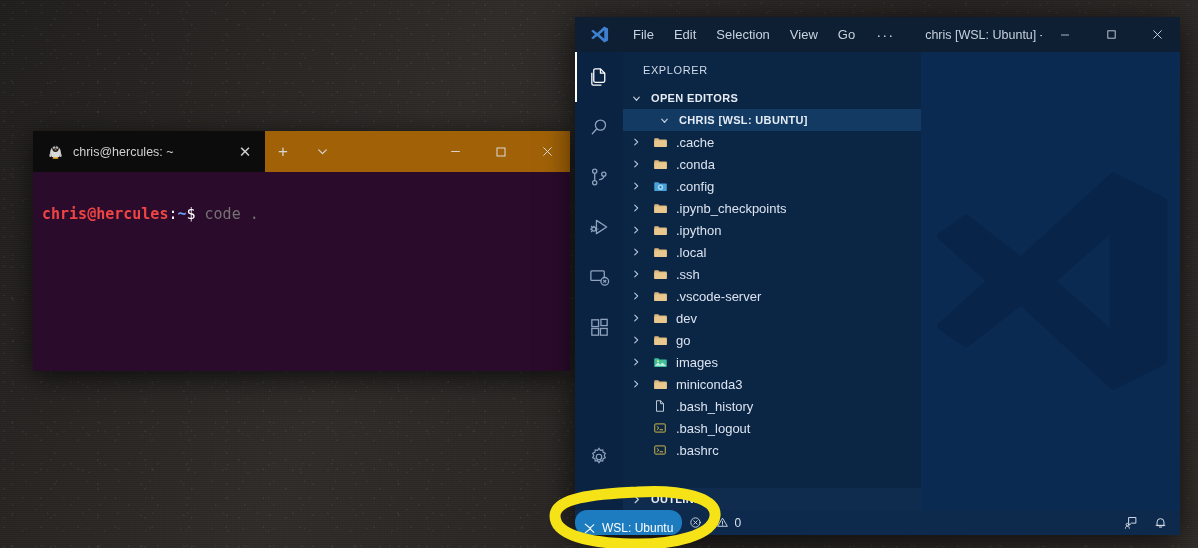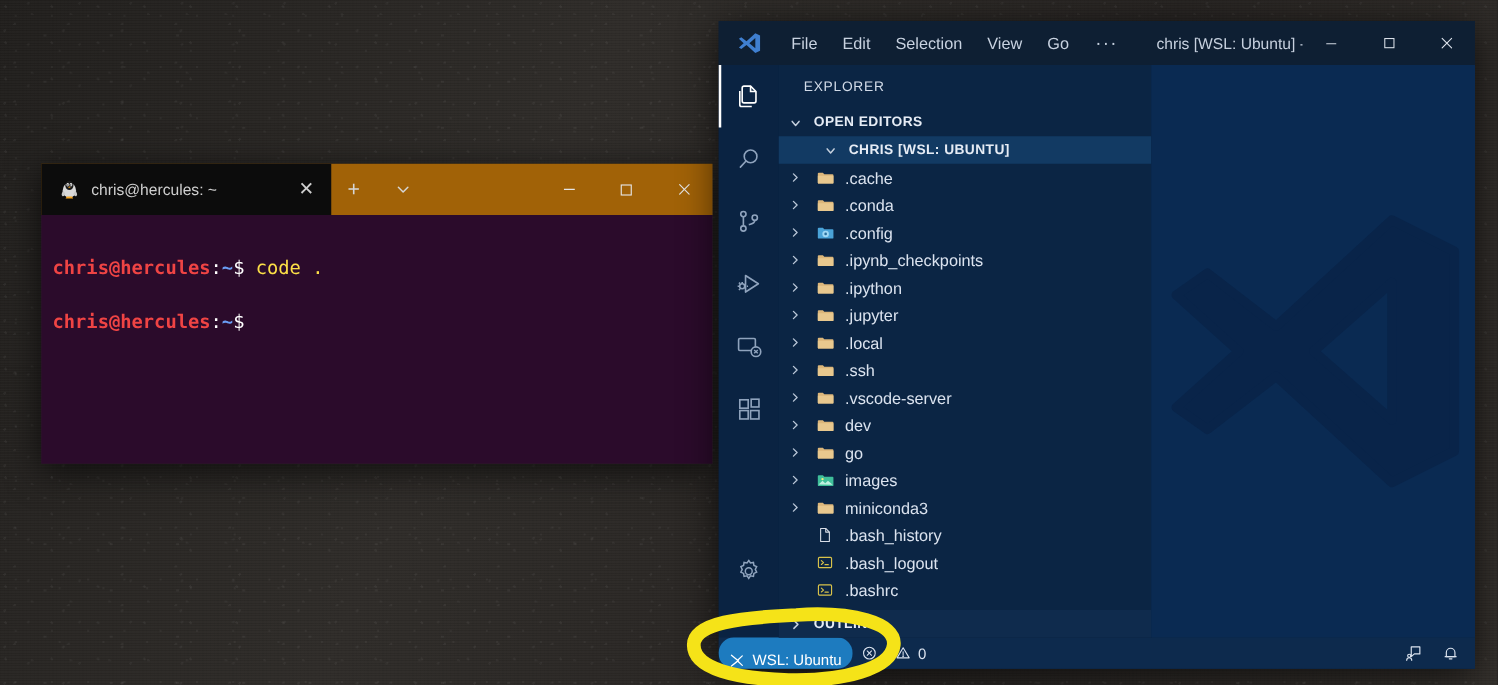--- a/index.html
+++ b/index.html
@@ -73,21 +73,21 @@
     height: 199px; background: #2b0b2b;
     padding: 10px 0 0 9px;
     font-family: "DejaVu Sans Mono", monospace;
     font-size: 15px; line-height: 21.5px;
     white-space: pre;
   }
   .t-user { color: #ef4444; font-weight: bold; }
   .t-sep  { color: #ffffff; }
   .t-path { color: #6a9ef5; font-weight: bold; }
   .t-dollar { color: #ffffff; }
-  .t-cmd  { color: #fde047; }
+  .t-cmd  { color: #737373; }
 
   
   #vscode-window {
     position: absolute; left: 575px; top: 17px;
     width: 605px; height: 518px;
     background: #0a2342;
     box-shadow: 0 6px 30px rgba(0,0,0,.7);
     display: flex; flex-direction: column;
     color: #cfd6e4;
   }
@@ -239,21 +239,20 @@
     <div class="term-winbtn">
       <svg width="13" height="13" viewBox="0 0 24 24" stroke="#e6e6e6" stroke-width="1.7" stroke-linecap="round">
           <line x1="5" y1="5" x2="19" y2="19"></line>
           <line x1="19" y1="5" x2="5" y2="19"></line>
         </svg>
     </div>
   </div>
 
   <div class="term-body">
 <div><span class="t-user">chris@hercules</span><span class="t-sep">:</span><span class="t-path">~</span><span class="t-dollar">$</span><span class="t-cmd"> code .</span></div>
-<div><span class="t-user">chris@hercules</span><span class="t-sep">:</span><span class="t-path">~</span><span class="t-dollar">$</span></div>
   </div>
 </div>
 
 <div id="vscode-window">
 
   <div class="vs-titlebar">
     <div class="vs-logo">
       <svg width="19" height="19" viewBox="0 0 100 100">
         <path d="M75 8 L95 18 L95 82 L75 92 L38 58 L16 75 L6 68 L26 50 L6 32 L16 25 L38 42 Z M75 28 L50 50 L75 72 Z" fill="#3f7fd0"></path>
       </svg>
@@ -453,34 +452,20 @@
               <svg width="10" height="10" viewBox="0 0 24 24" fill="none" stroke="#b9c6d7" stroke-width="2.6" stroke-linecap="round" stroke-linejoin="round">
                 <polyline points="9,5 16,12 9,19"></polyline>
               </svg>
             </span>
             <span class="ficon">
               <svg width="15" height="15" viewBox="0 0 24 24">
                 <path d="M2 6.2a1.2 1.2 0 0 1 1.2-1.2h5.3l1.8 2h10.5a1.2 1.2 0 0 1 1.2 1.2v9.6a1.2 1.2 0 0 1-1.2 1.2H3.2A1.2 1.2 0 0 1 2 17.8z" fill="#dcb67a"></path>
                 <path d="M2 8.8h20v9a1.2 1.2 0 0 1-1.2 1.2H3.2A1.2 1.2 0 0 1 2 17.8z" fill="#e8c88e"></path>
               </svg>
             </span>
-            <span class="fname">.jupyter</span>
-          </div>
-          <div class="tree-row">
-            <span class="twisty">
-              <svg width="10" height="10" viewBox="0 0 24 24" fill="none" stroke="#b9c6d7" stroke-width="2.6" stroke-linecap="round" stroke-linejoin="round">
-                <polyline points="9,5 16,12 9,19"></polyline>
-              </svg>
-            </span>
-            <span class="ficon">
-              <svg width="15" height="15" viewBox="0 0 24 24">
-                <path d="M2 6.2a1.2 1.2 0 0 1 1.2-1.2h5.3l1.8 2h10.5a1.2 1.2 0 0 1 1.2 1.2v9.6a1.2 1.2 0 0 1-1.2 1.2H3.2A1.2 1.2 0 0 1 2 17.8z" fill="#dcb67a"></path>
-                <path d="M2 8.8h20v9a1.2 1.2 0 0 1-1.2 1.2H3.2A1.2 1.2 0 0 1 2 17.8z" fill="#e8c88e"></path>
-              </svg>
-            </span>
             <span class="fname">.local</span>
           </div>
           <div class="tree-row">
             <span class="twisty">
               <svg width="10" height="10" viewBox="0 0 24 24" fill="none" stroke="#b9c6d7" stroke-width="2.6" stroke-linecap="round" stroke-linejoin="round">
                 <polyline points="9,5 16,12 9,19"></polyline>
               </svg>
             </span>
             <span class="ficon">
               <svg width="15" height="15" viewBox="0 0 24 24">

